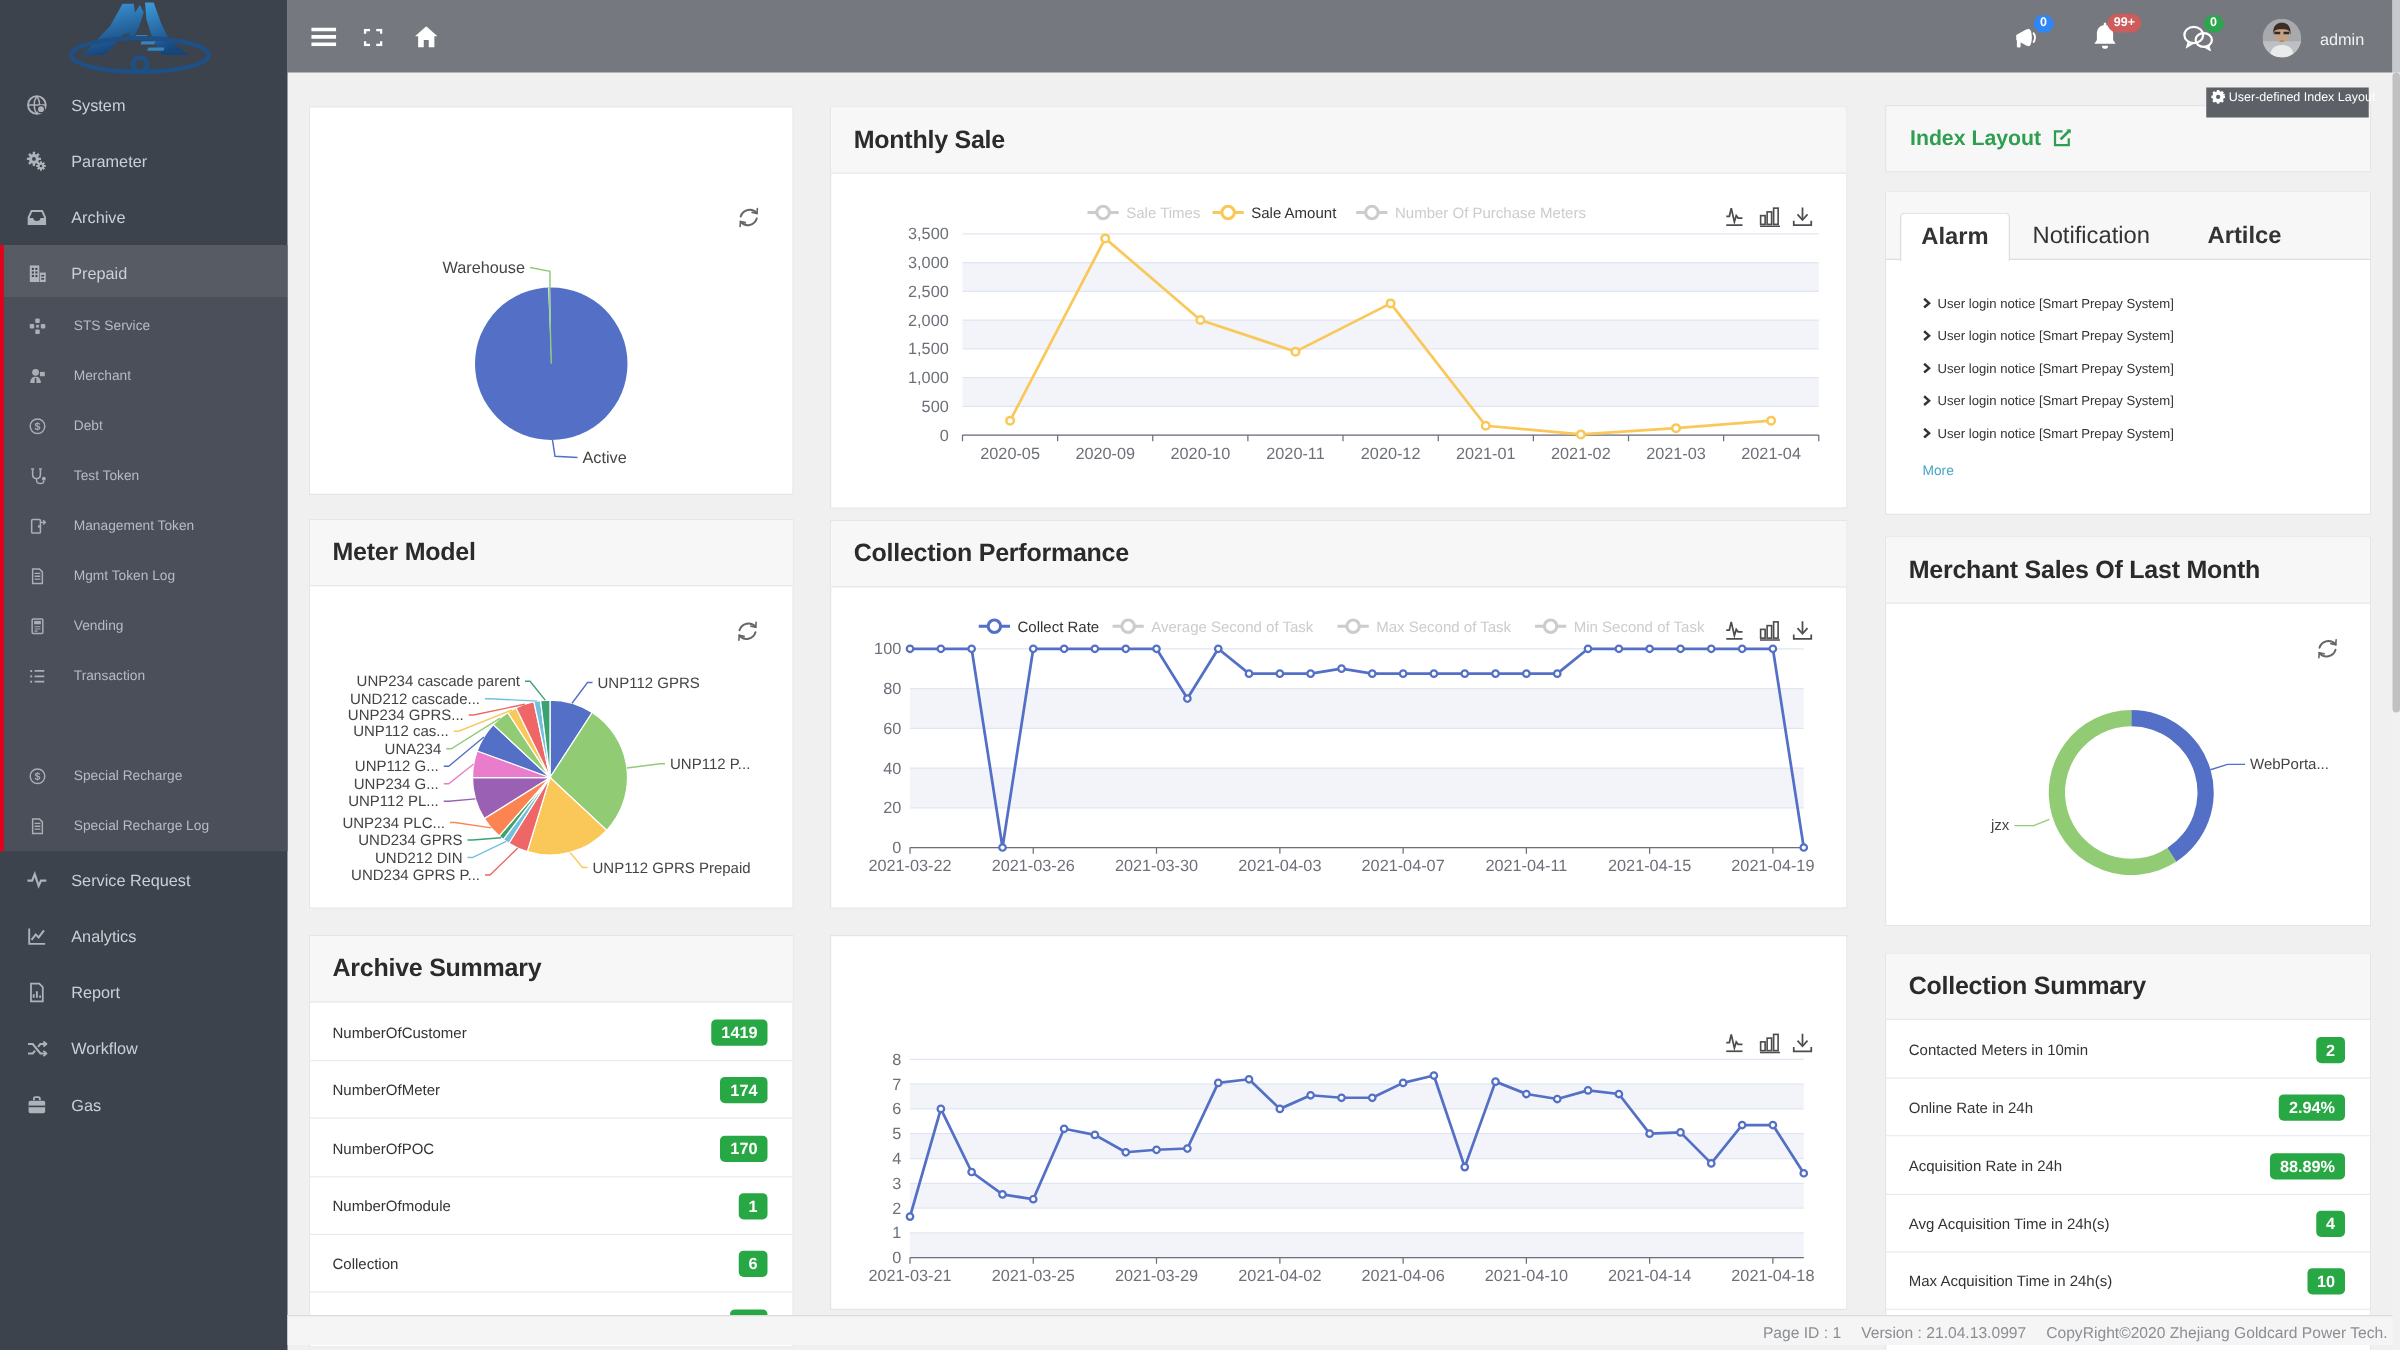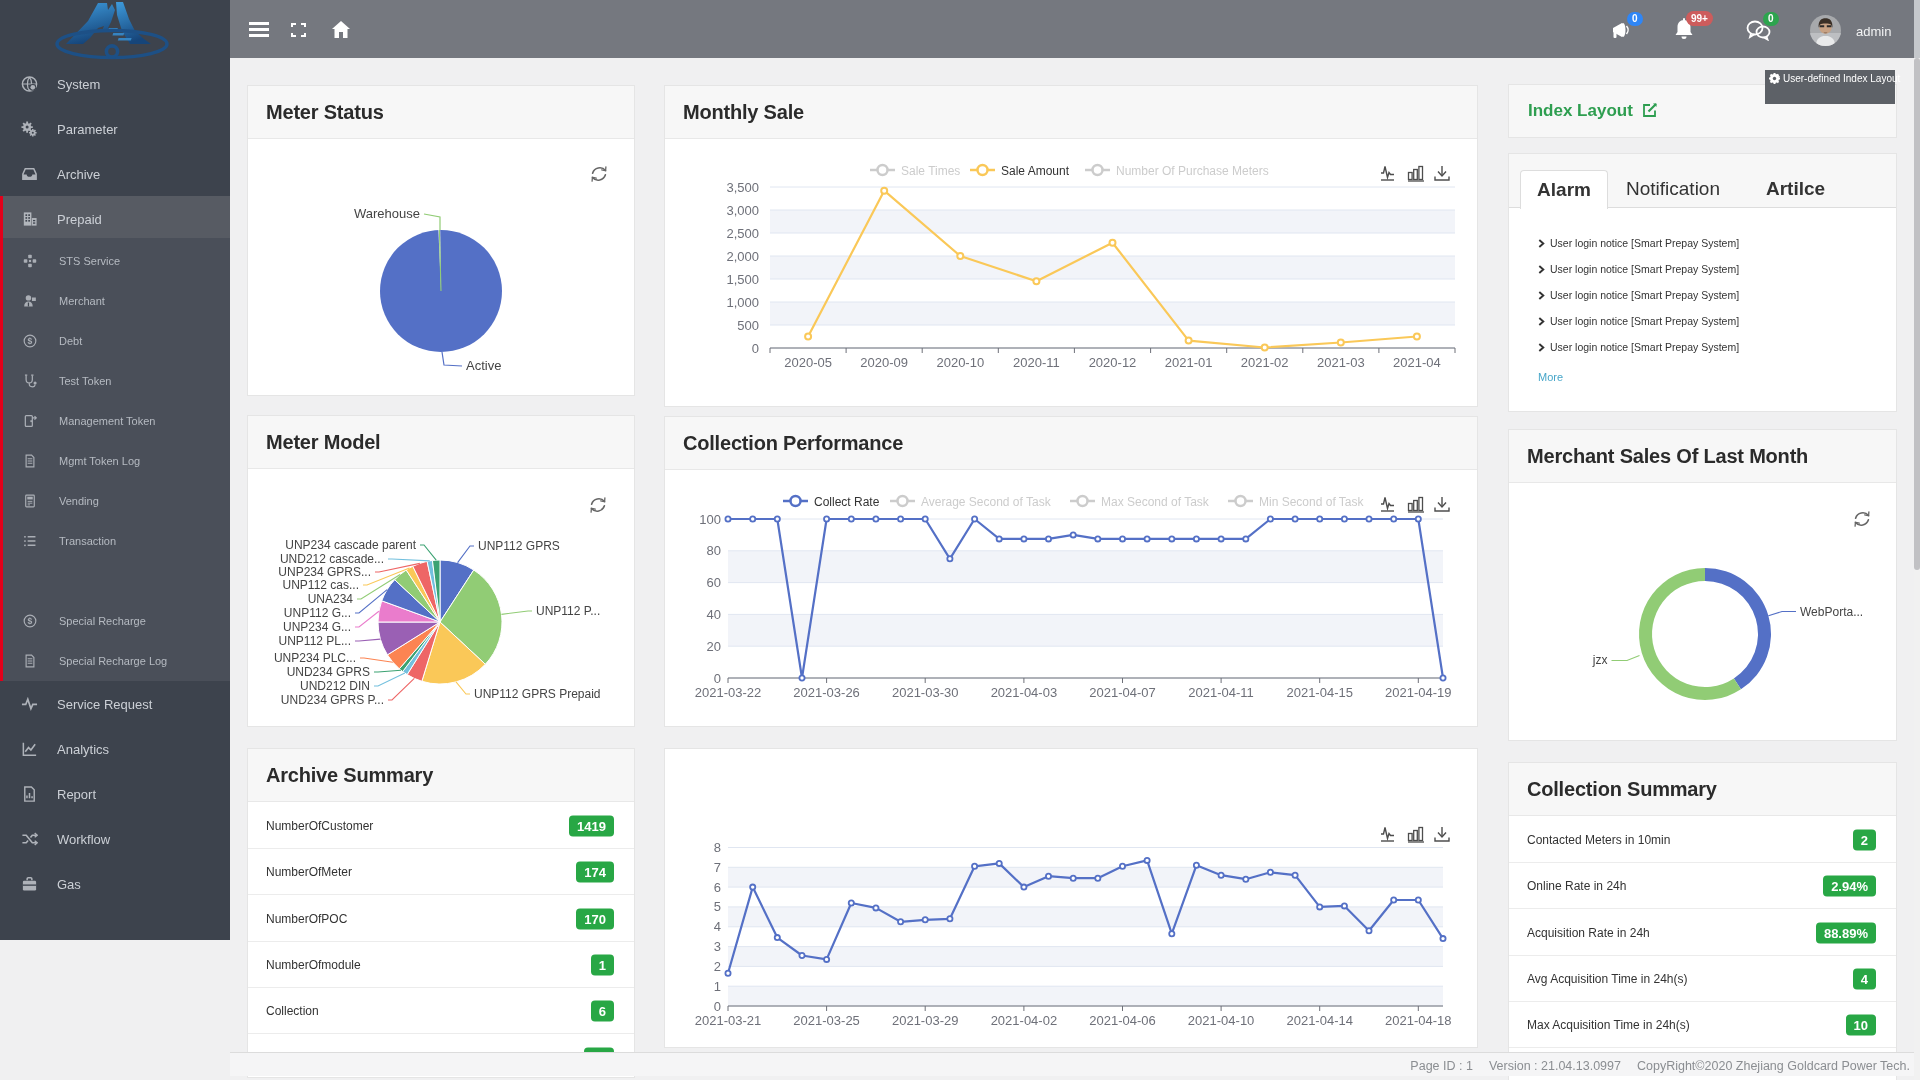--- a/index.html
+++ b/index.html
@@ -1,35 +1,35 @@
 <!DOCTYPE html>
 <html><head><meta charset="utf-8"><title>Dashboard</title><style>
 *{margin:0;padding:0;box-sizing:border-box}
 html,body{width:1920px;height:1080px;overflow:hidden}
 body{font-family:"Liberation Sans",sans-serif;background:#f0f0f1;position:relative}
 .abs{position:absolute}
-.sidebar{position:absolute;left:0;top:0;width:230px;height:940px;background:#3d434d;z-index:5}
+.sidebar{position:absolute;left:0;top:0;width:230px;height:1080px;background:#3d434d;z-index:5}
 .subwrap{position:absolute;left:0;top:238px;width:230px;height:443px;background:#4a4f59}
 .active-row{position:absolute;left:0;top:196px;width:230px;height:42px;background:#575b63}
 .redbar{position:absolute;left:0;top:196px;width:3px;height:485px;background:#e2001a;z-index:6}
 .mi{position:absolute;left:0;width:230px;height:45px;color:#ccd0d6;font-size:13px}
 .mi .t{position:absolute;left:57px;top:50%;transform:translateY(-50%)}
 .mi .ic{position:absolute;left:21px;top:50%;transform:translateY(-50%);width:17px;height:17px;opacity:.85}
 .smi{position:absolute;left:0;width:230px;height:40px;color:#b6bbc2;font-size:11px}
 .smi .t{position:absolute;left:59px;top:50%;transform:translateY(-50%)}
 .smi .ic{position:absolute;left:23px;top:50%;transform:translateY(-50%);width:14px;height:14px;opacity:.8}
 .navbar{position:absolute;left:230px;top:0;width:1690px;height:58px;background:#75787f;z-index:4}
 .card{position:absolute;background:#fff;border:1px solid #e5e5e5;z-index:1}
 .card .hd{position:absolute;left:0;top:0;right:0;height:53px;background:#f7f7f7;border-bottom:1px solid #e8e8e8;color:#2b2b2b;font-size:20px;font-weight:700;letter-spacing:-0.2px;line-height:52px;padding-left:18px;white-space:nowrap}
 .lrow{position:absolute;left:0;right:0;height:46px;border-bottom:1px solid #ececec;font-size:12px;color:#333}
 .lrow .lb{position:absolute;left:18px;top:50%;transform:translateY(-50%)}
 .badge{position:absolute;right:20px;top:50%;transform:translateY(-50%);background:#28a745;color:#fff;font-size:13px;font-weight:700;border-radius:4px;padding:3px 8px;line-height:15px}
 .footer{position:absolute;left:230px;top:1052px;width:1690px;height:24px;background:#f5f5f6;border-top:1px solid #dcdcdc;z-index:10;color:#8b8e92;font-size:12.5px;line-height:27px;text-align:right;padding-right:10px}
 .footer span{margin-left:16px}
-.tooltip{position:absolute;left:1765px;top:70px;width:130px;height:34px;background:#5d6167;color:#fff;font-size:10px;line-height:18px;z-index:20;white-space:nowrap}
+.tooltip{position:absolute;left:1765px;top:70px;width:130px;height:24px;background:#5d6167;color:#fff;font-size:10px;line-height:18px;z-index:20;white-space:nowrap}
 .scroll{position:absolute;right:0;top:0;width:6px;height:1080px;background:#f1f1f1;z-index:30}
 .thumb{position:absolute;right:0;top:58px;width:6px;height:512px;background:#c1c1c4;border-radius:3px}
 svg{display:block}
 </style></head><body>
 <div class="scroll">
     <div style="position:absolute;right:0;top:0;width:6px;height:58px;background:#c5c8cc"></div>
     <div class="thumb"></div>
   </div>
 <div class="sidebar">
 <svg class="abs" style="left:52px;top:0" width="122" height="60" viewBox="0 0 122 60">
@@ -286,21 +286,20 @@
           <rect x="3.6" y="-1" width="2" height="2"></rect>
           <rect x="-1" y="-5.6" width="2" height="2" transform="rotate(45)"></rect>
           <rect x="-1" y="3.6" width="2" height="2" transform="rotate(45)"></rect>
           <rect x="-5.6" y="-1" width="2" height="2" transform="rotate(45)"></rect>
           <rect x="3.6" y="-1" width="2" height="2" transform="rotate(45)"></rect>
         </g>
       </g>
       <circle cx="5.5" cy="5.5" r="1.7" fill="#5d6167"></circle>
     </svg>User-defined Index Layout</div>
 <div class="card" style="left:247px;top:85px;width:388px;height:311px">
-    <div class="hd">Meter Status</div>
 <svg class="abs" style="left:0px;top:53px;z-index:2" width="386" height="256" viewBox="0 0 386 256">
       <g transform="translate(341,26) scale(1)">
         <g fill="none" stroke="#666" stroke-width="1.6" stroke-linecap="round">
 <path d="M16.5 5.5 A7.5 7.5 0 0 0 3.6 8.2"></path>
           <path d="M3.5 12.5 A7.5 7.5 0 0 0 16.4 9.8"></path>
 <path d="M16.9 1.8 L16.6 5.8 L12.7 4.9" stroke-width="1.3"></path>
           <path d="M3.1 16.2 L3.4 12.2 L7.3 13.1" stroke-width="1.3"></path>
         </g>
       </g>
       <circle cx="193" cy="152" r="61" fill="#5470c6"></circle>

